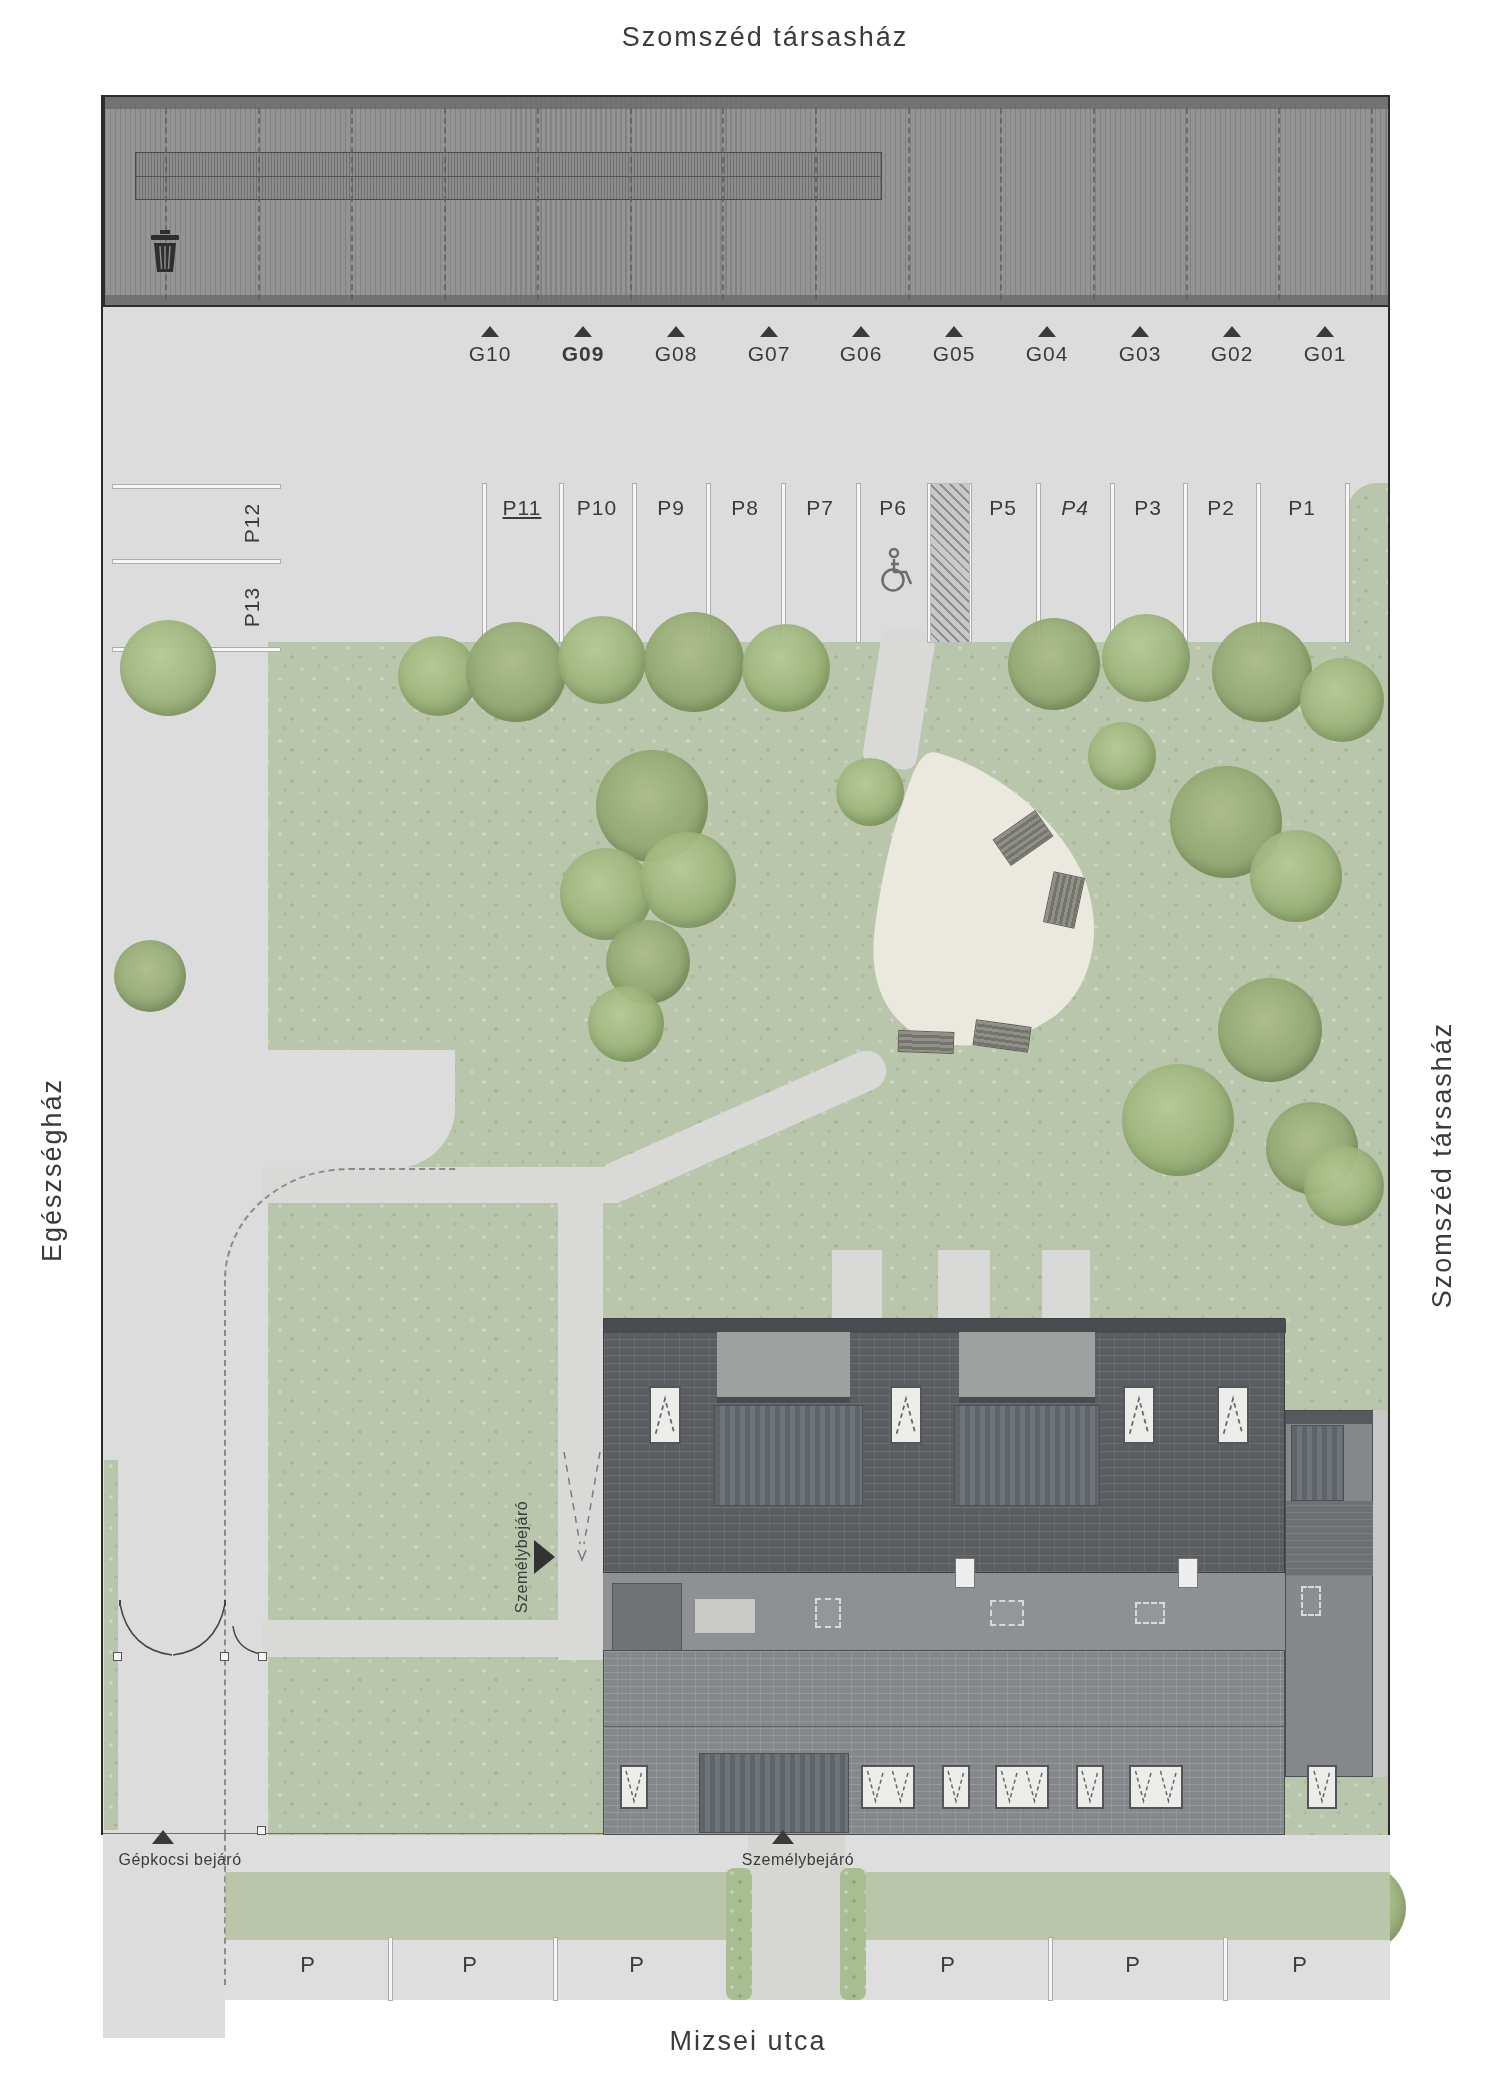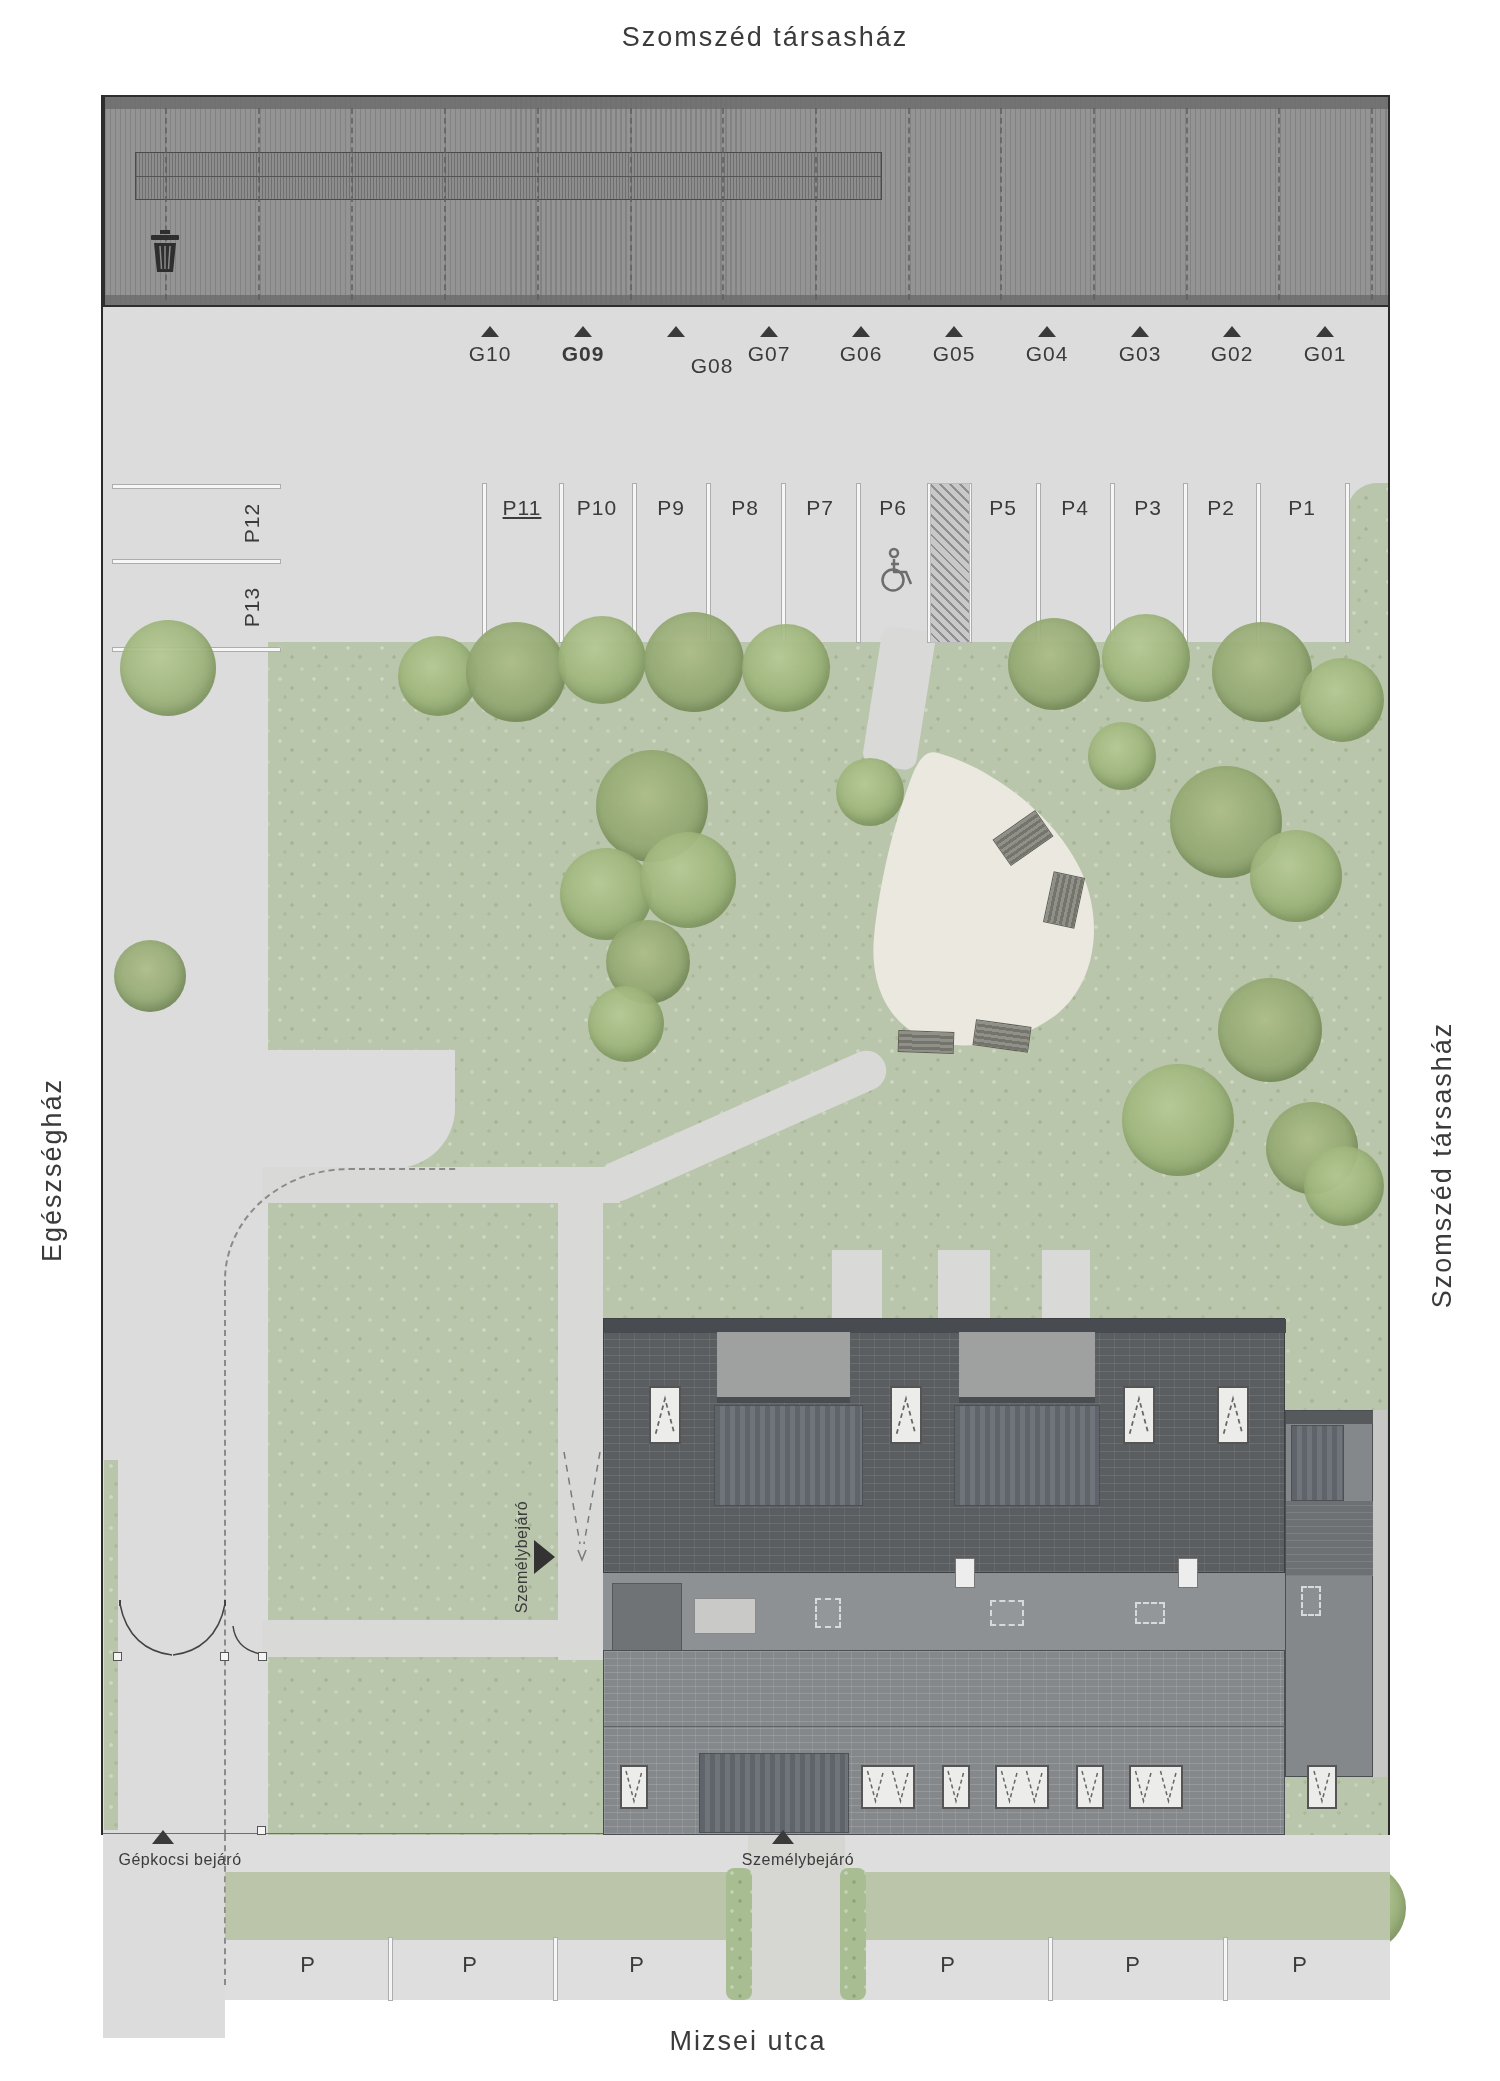--- a/index.html
+++ b/index.html
@@ -153,21 +153,21 @@
     <line x1="17" y1="16" x2="17" y2="39" stroke="#8a8a8a" stroke-width="1.5"></line>
     <line x1="22" y1="16" x2="20.5" y2="39" stroke="#8a8a8a" stroke-width="1.5"></line>
   </svg>
 
   <div class="abs" id="garage-labels">
       <div class="abs arr-up-sm" style="left:481px;top:326px;"></div>
       <div class="lbl mid" style="left:490px;top:342px;">G10</div>
       <div class="abs arr-up-sm" style="left:574px;top:326px;"></div>
       <div class="lbl mid" style="left:583px;top:342px;font-weight:bold;">G09</div>
       <div class="abs arr-up-sm" style="left:667px;top:326px;"></div>
-      <div class="lbl mid" style="left:676px;top:354px;margin-left:36px;">G08</div>
+      <div class="lbl mid" style="left:676px;top:342px;">G08</div>
       <div class="abs arr-up-sm" style="left:760px;top:326px;"></div>
       <div class="lbl mid" style="left:769px;top:342px;">G07</div>
       <div class="abs arr-up-sm" style="left:852px;top:326px;"></div>
       <div class="lbl mid" style="left:861px;top:342px;">G06</div>
       <div class="abs arr-up-sm" style="left:945px;top:326px;"></div>
       <div class="lbl mid" style="left:954px;top:342px;">G05</div>
       <div class="abs arr-up-sm" style="left:1038px;top:326px;"></div>
       <div class="lbl mid" style="left:1047px;top:342px;">G04</div>
       <div class="abs arr-up-sm" style="left:1131px;top:326px;"></div>
       <div class="lbl mid" style="left:1140px;top:342px;">G03</div>
@@ -191,21 +191,21 @@
       <div class="abs pline" style="left:1184px;top:484px;height:158px;"></div>
       <div class="abs pline" style="left:1257px;top:484px;height:158px;"></div>
       <div class="abs pline" style="left:1346px;top:484px;height:158px;"></div>
       <div class="lbl mid" style="left:522px;top:496px;text-decoration:underline;">P11</div>
       <div class="lbl mid" style="left:597px;top:496px;">P10</div>
       <div class="lbl mid" style="left:671px;top:496px;">P9</div>
       <div class="lbl mid" style="left:745px;top:496px;">P8</div>
       <div class="lbl mid" style="left:820px;top:496px;">P7</div>
       <div class="lbl mid" style="left:893px;top:496px;">P6</div>
       <div class="lbl mid" style="left:1003px;top:496px;">P5</div>
-      <div class="lbl mid" style="left:1075px;top:496px;">P4</div>
+      <div class="lbl mid" style="left:1075px;top:496px;font-style:italic;">P4</div>
       <div class="lbl mid" style="left:1148px;top:496px;">P3</div>
       <div class="lbl mid" style="left:1221px;top:496px;">P2</div>
       <div class="lbl mid" style="left:1302px;top:496px;">P1</div>
     </div>
   <div class="abs hatchstrip" style="left:931px;top:484px;width:38px;height:158px;"></div>
   <svg class="abs" style="left:878px;top:546px;" width="40" height="48" viewBox="0 0 40 48">
     <circle cx="16" cy="7" r="4" fill="none" stroke="#6d6d6d" stroke-width="2.5"></circle>
     <path d="M16,13 L16,26 L28,26 L33,38" fill="none" stroke="#6d6d6d" stroke-width="2.5" stroke-linejoin="round"></path>
     <path d="M13,18 L21,18" stroke="#6d6d6d" stroke-width="2.5"></path>
     <circle cx="15" cy="34" r="10.5" fill="none" stroke="#6d6d6d" stroke-width="2.5"></circle>

